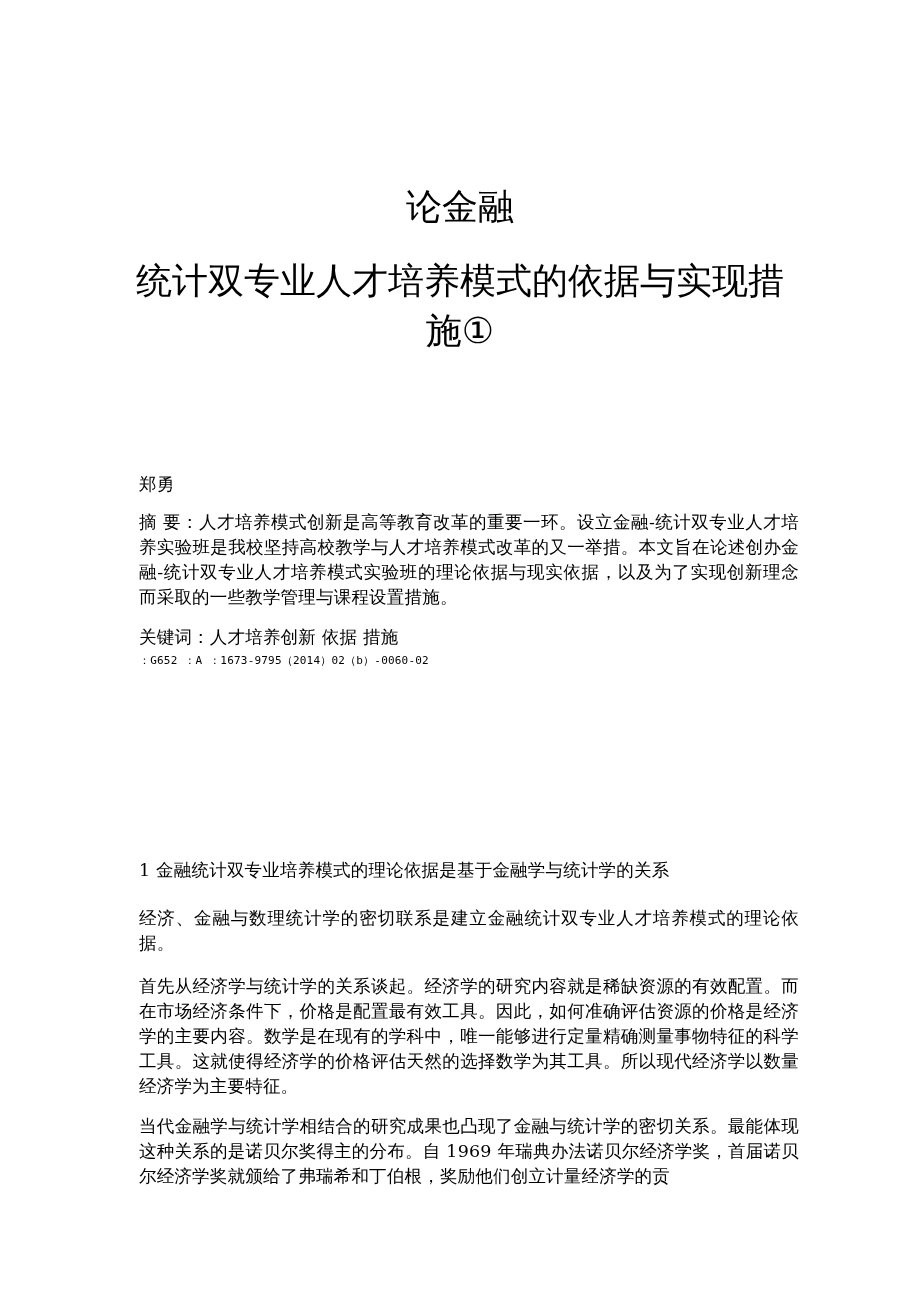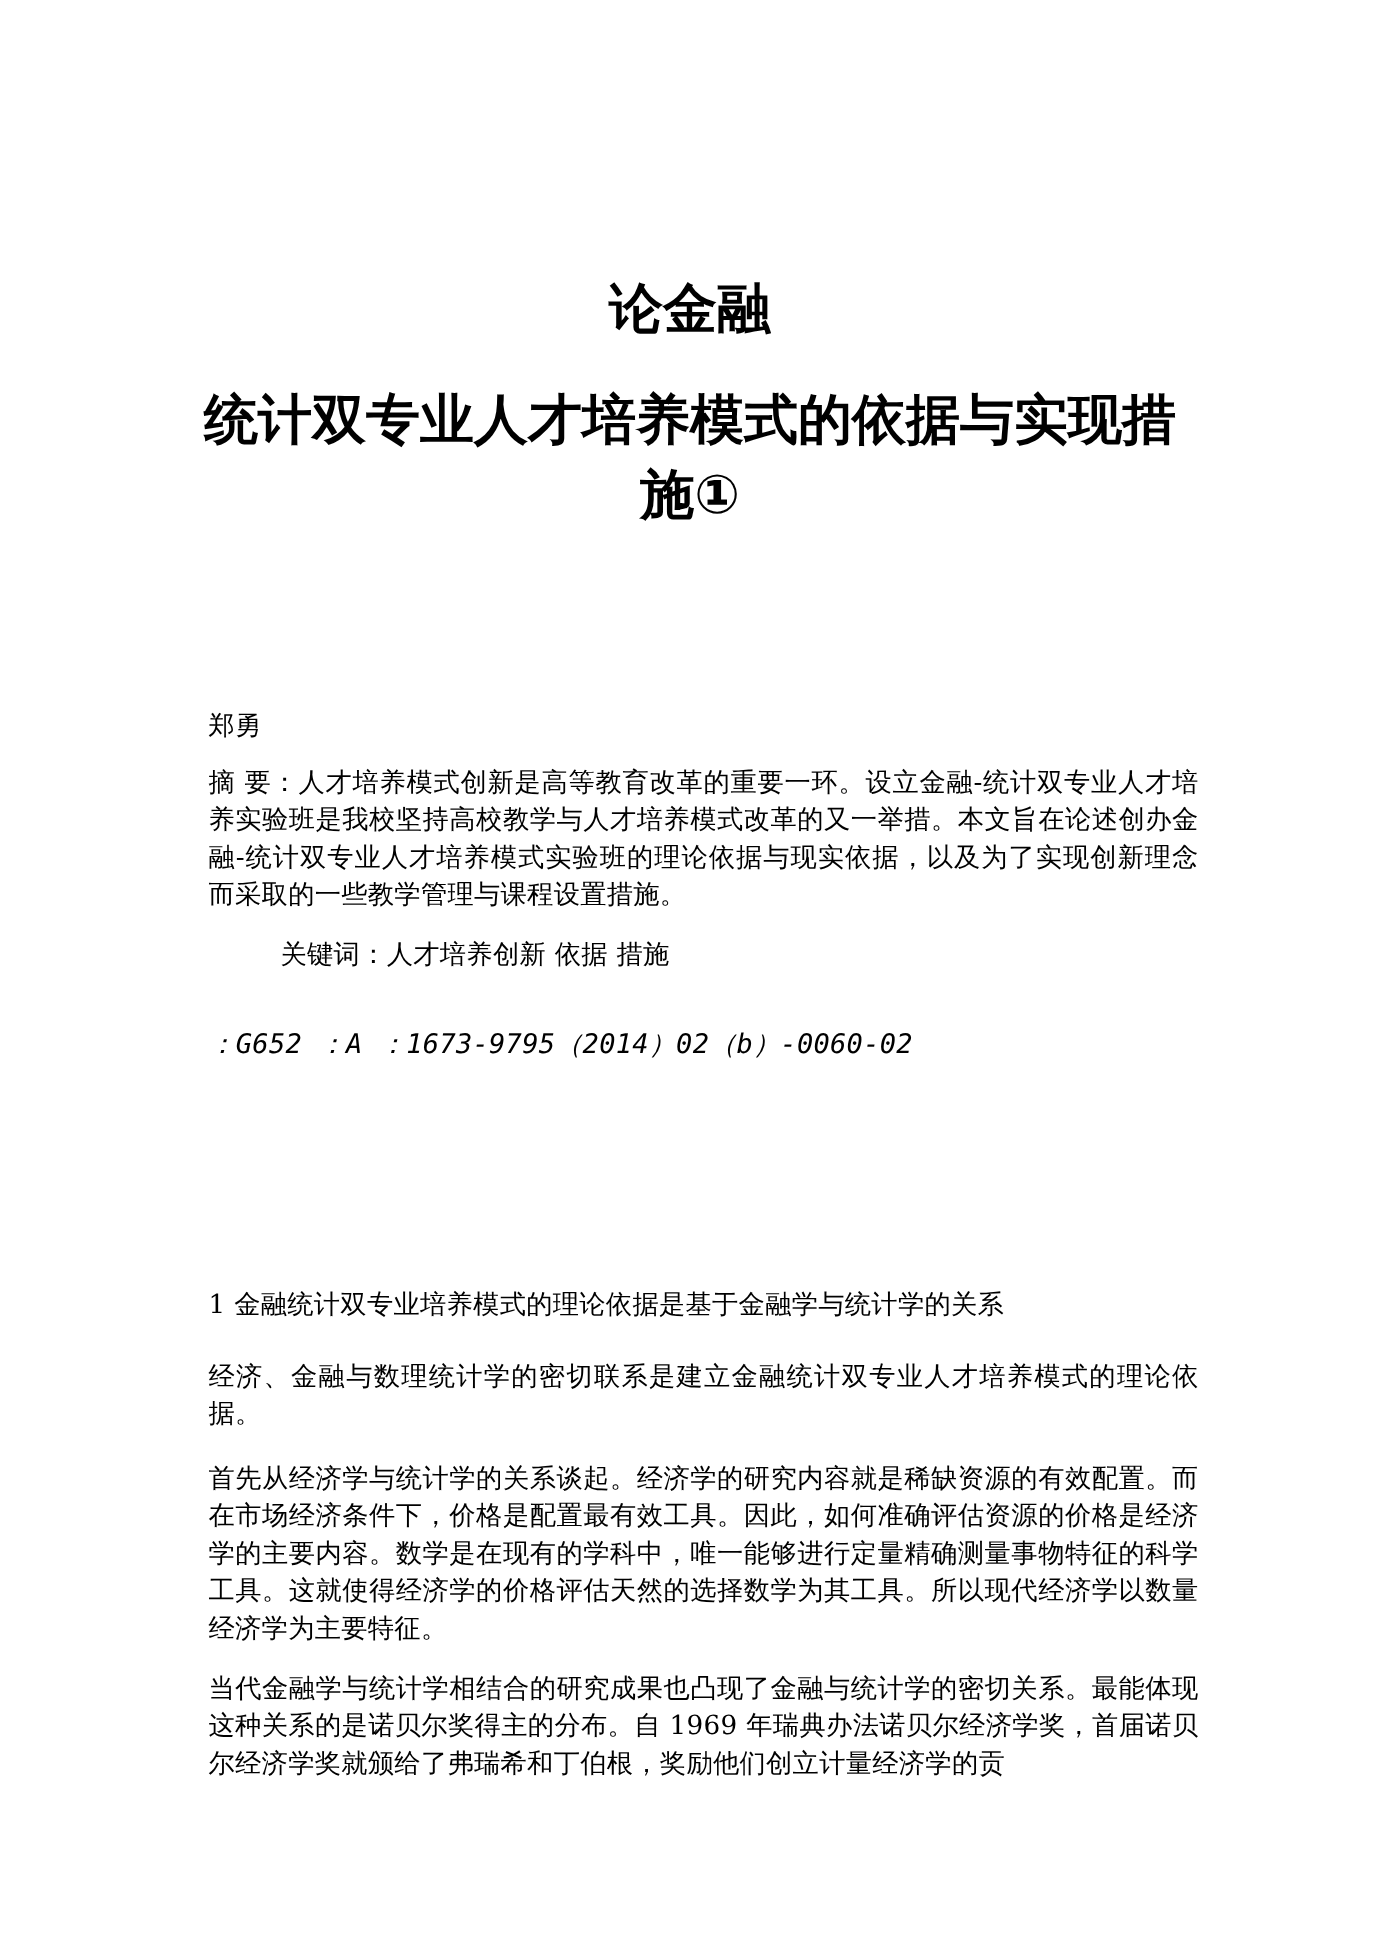--- a/index.html
+++ b/index.html
@@ -21,21 +21,21 @@
       top: 0;
       width: 920px;
       height: 1302px;
     }
     .title-block {
       position: absolute;
       left: 130px;
       width: 660px;
       text-align: center;
       font-family: "DejaVu Sans", "Liberation Sans", sans-serif;
-      font-weight: bold;
+      font-weight: normal;
       color: #000;
     }
     .title-line1 {
       top: 183px;
       font-size: 36px;
       line-height: 48px;
     }
     .title-line2 {
       top: 256px;
       font-size: 36px;
@@ -48,22 +48,22 @@
       left: 139px;
       width: 660px;
       font-size: 17.5px;
       line-height: 25px;
       letter-spacing: 0.2px;
       color: #000;
       text-align: justify;
     }
     .author { top: 462px; margin-top: 10px; }
     .abstract { top: 510px; }
-    .keywords { top: 625px; margin-left: 48px; }
-    .classification { top: 684px; font-family: "DejaVu Sans Mono", "Liberation Mono", monospace; font-size: 18px; font-style: italic; }
+    .keywords { top: 625px; }
+    .classification { top: 648px; font-family: "DejaVu Sans Mono", "Liberation Mono", monospace; font-size: 11px; }
     .para1 { top: 716px; }
     .section1 { top: 858px; }
     .para2 { top: 906px; }
     .para3 { top: 974px; }
     .para4 { top: 1114px; }
   </style>
 </head>
 <body>
 
 <div class="page">

